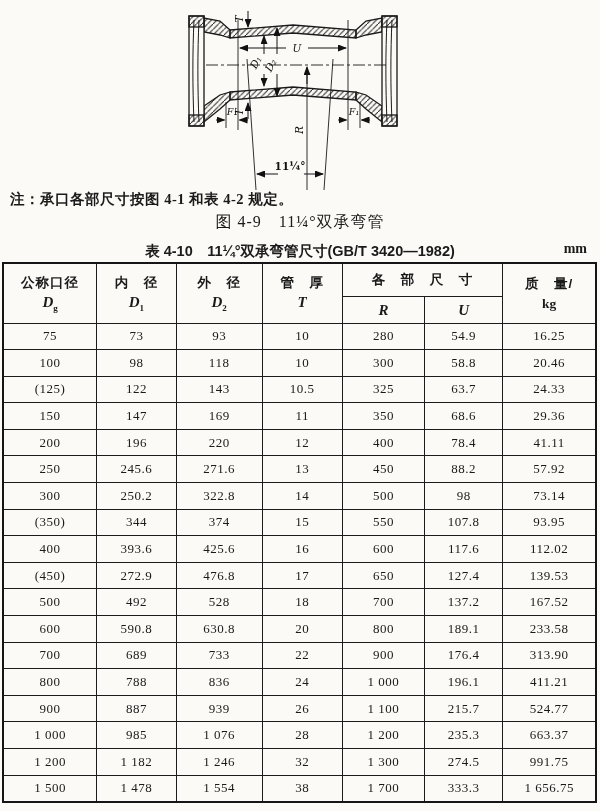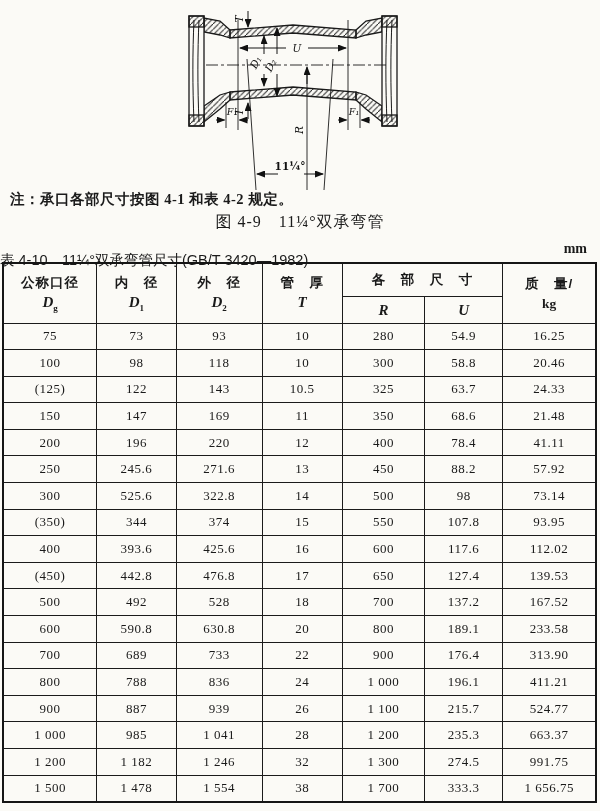--- a/index.html
+++ b/index.html
@@ -3,21 +3,21 @@
 <meta charset="utf-8">
 <style>
   html,body{margin:0;padding:0;}
   body{background:#e9e9e7;font-family:"Liberation Serif",serif;}
   .page{position:relative;width:600px;height:811px;background:#fbfaf6;color:#1a1a1a;overflow:hidden;margin:0 auto;}
 
   .diagram{position:absolute;left:180px;top:2px;width:235px;height:188px;}
 
   .note{position:absolute;left:10px;top:190px;font-size:14.5px;font-weight:bold;letter-spacing:0.5px;}
   .fig-caption{position:absolute;left:0;top:212px;width:100%;text-align:center;font-size:16px;letter-spacing:1px;}
-  .tbl-caption{position:absolute;left:0;top:251px;width:100%;font-size:14.5px;font-weight:normal;font-family:"Liberation Sans",sans-serif;}
+  .tbl-caption{position:absolute;left:0;top:242px;width:100%;text-align:center;font-size:14.5px;font-weight:bold;font-family:"Liberation Sans",sans-serif;}
   .unit-label{position:absolute;right:13px;top:241px;font-size:14px;font-weight:bold;}
 
   .watermark{position:absolute;left:436px;top:200px;width:132px;text-align:center;color:#a9bedf;line-height:1.2;pointer-events:none;}
   .wm1{font-size:16px;letter-spacing:8px;font-family:"Liberation Sans",sans-serif;}
   .wm2{font-size:15.5px;letter-spacing:1.5px;font-family:"Liberation Sans",sans-serif;}
 
   .tablewrap{position:absolute;left:2px;top:262px;width:595px;}
   table{border-collapse:collapse;width:100%;table-layout:fixed;padding-left:9px;}
   th,td{border:1.6px solid #1b1b1b;text-align:center;vertical-align:middle;padding:0;overflow:hidden;}
   table{border:2.2px solid #151515;}
@@ -185,21 +185,21 @@
             <td>63.7</td>
             <td>24.33</td>
           </tr>
           <tr>
             <td>150</td>
             <td>147</td>
             <td>169</td>
             <td>11</td>
             <td>350</td>
             <td>68.6</td>
-            <td>21.48</td>
+            <td>29.36</td>
           </tr>
           <tr>
             <td>200</td>
             <td>196</td>
             <td>220</td>
             <td>12</td>
             <td>400</td>
             <td>78.4</td>
             <td>41.11</td>
           </tr>
@@ -207,21 +207,21 @@
             <td>250</td>
             <td>245.6</td>
             <td>271.6</td>
             <td>13</td>
             <td>450</td>
             <td>88.2</td>
             <td>57.92</td>
           </tr>
           <tr>
             <td>300</td>
-            <td>525.6</td>
+            <td>250.2</td>
             <td>322.8</td>
             <td>14</td>
             <td>500</td>
             <td>98</td>
             <td>73.14</td>
           </tr>
           <tr>
             <td>(350)</td>
             <td>344</td>
             <td>374</td>
@@ -234,21 +234,21 @@
             <td>400</td>
             <td>393.6</td>
             <td>425.6</td>
             <td>16</td>
             <td>600</td>
             <td>117.6</td>
             <td>112.02</td>
           </tr>
           <tr>
             <td>(450)</td>
-            <td>442.8</td>
+            <td>272.9</td>
             <td>476.8</td>
             <td>17</td>
             <td>650</td>
             <td>127.4</td>
             <td>139.53</td>
           </tr>
           <tr>
             <td>500</td>
             <td>492</td>
             <td>528</td>
@@ -289,21 +289,21 @@
             <td>887</td>
             <td>939</td>
             <td>26</td>
             <td>1 100</td>
             <td>215.7</td>
             <td>524.77</td>
           </tr>
           <tr>
             <td>1 000</td>
             <td>985</td>
-            <td>1 041</td>
+            <td>1 076</td>
             <td>28</td>
             <td>1 200</td>
             <td>235.3</td>
             <td>663.37</td>
           </tr>
           <tr>
             <td>1 200</td>
             <td>1 182</td>
             <td>1 246</td>
             <td>32</td>

